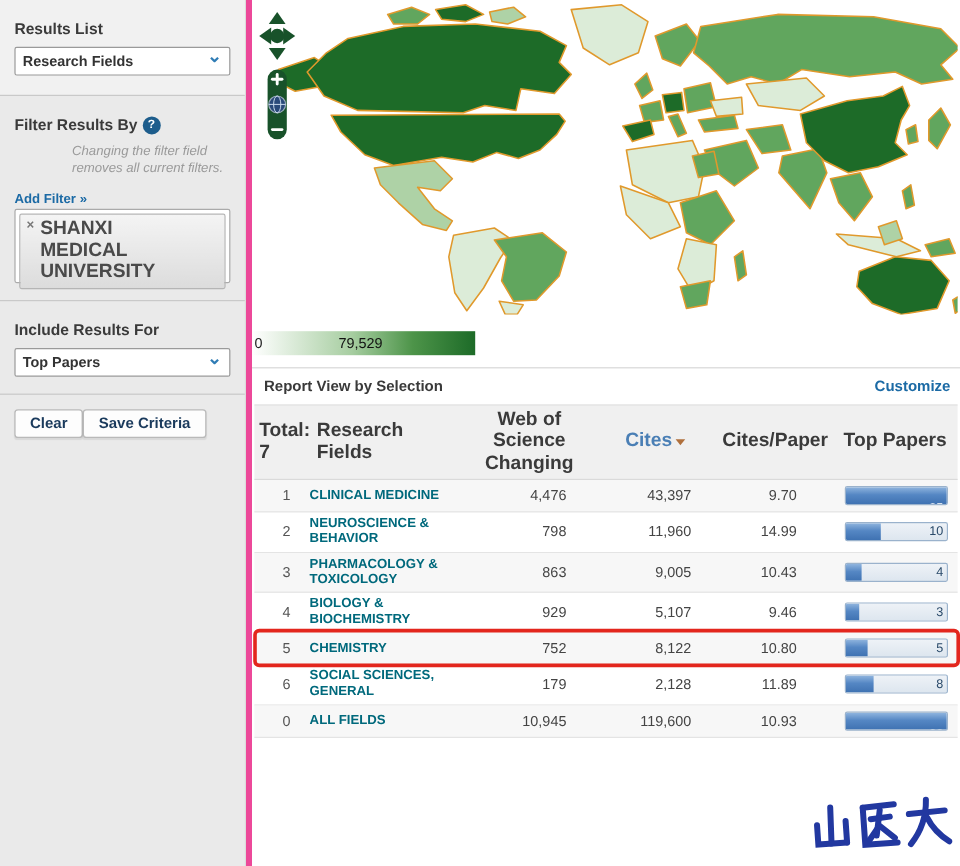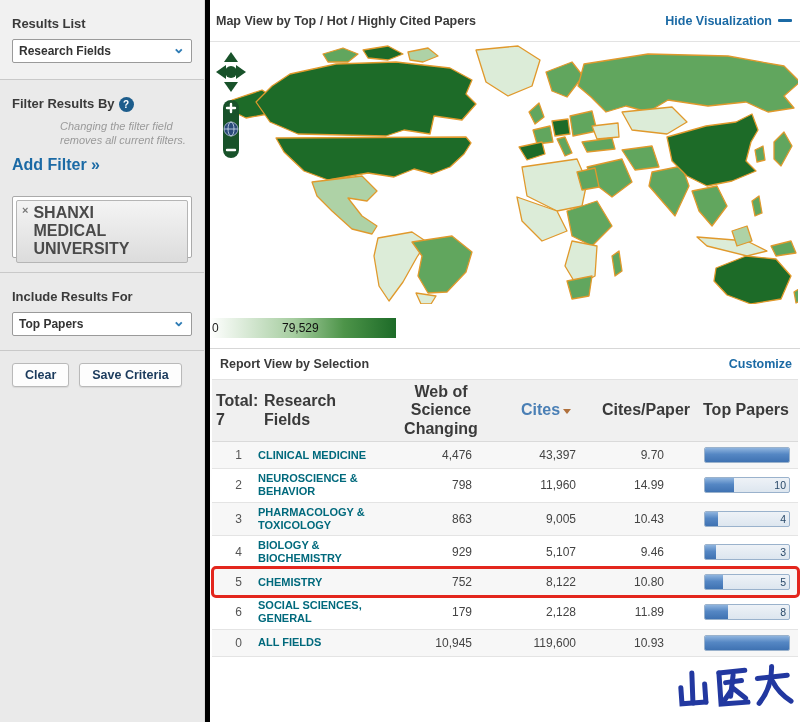--- a/index.html
+++ b/index.html
@@ -1,34 +1,34 @@
 <!DOCTYPE html>
 <html><head>
 <meta charset="utf-8">
 <style>
   * { margin:0; padding:0; box-sizing:border-box; }
   html,body { width:800px; height:722px; background:#fff; font-family:"Liberation Sans", sans-serif; overflow:hidden; }
-  .page { position:relative; width:800px; height:722px; background:#000000; }
+  .page { position:relative; width:800px; height:722px; background:#ec4899; }
 
   
   .sidebar { position:absolute; left:0; top:0; width:205px; height:722px; background:#eaeaea; border-right:1px solid #dcdcdc; }
   .sb-section { padding:10px 12px 14px 12px; border-bottom:1px solid #c9c9c9; }
   .sb-section.top { background:#f1f1f1; padding-bottom:16px; }
   .sb-heading { font-size:13px; font-weight:bold; color:#3a3a3a; margin:6px 0 8px 0; }
   .sb-heading .q-icon { display:inline-block; width:15px; height:15px; border-radius:50%; background:#1d5d8c; color:#fff; font-size:10px; line-height:15px; text-align:center; font-weight:bold; vertical-align:middle; margin-left:4px; }
   .sb-note { font-size:11px; font-style:italic; color:#9a9a9a; line-height:1.25; margin-bottom:8px;margin-left:48px; }
-  .sb-link { font-size:16px; font-weight:bold; color:#1b6aa5; text-decoration:none; display:inline-block; margin-bottom:22px; cursor:pointer; }
+  .sb-link { font-size:11px; font-weight:bold; color:#1b6aa5; text-decoration:none; display:inline-block; margin-bottom:0; cursor:pointer; }
   .select { display:flex; align-items:center; justify-content:space-between; background:#fff; border:1px solid #9a9a9a; border-radius:2px; height:24px; padding:0 6px; cursor:pointer; }
   .select .sel-label { font-size:12px; font-weight:bold; color:#333; }
   .select .chev { color:#2f7cb5; font-size:15px; font-weight:bold; line-height:10px; transform:translateY(-3px); }
   .filter-box { background:#fff; border:1px solid #aaa; border-radius:2px; height:62px; padding:3px; }
   .chip { display:flex; align-items:flex-start; gap:5px; background:linear-gradient(#f4f4f4,#dcdcdc); border:1px solid #b5b5b5; border-radius:2px; padding:3px 5px; cursor:pointer; }
   .chip .x { color:#777; font-size:11px; font-weight:bold; line-height:12px; }
   .chip .chip-label { font-size:16px; font-weight:bold; color:#4a4a4a; line-height:1.15; width:120px; }
-  .sb-buttons { padding:12px 12px; display:flex; gap:10px; }
+  .sb-buttons { padding:12px 12px; display:flex; }
   .btn { background:#fdfdfd; border:1px solid #b9b9b9; border-radius:3px; padding:4px 12px; font-size:12.5px; font-weight:bold; color:#1a3a5c; cursor:pointer; box-shadow:0 1px 1px rgba(0,0,0,.08); }
 
   
   .main { position:absolute; left:210px; top:0; width:590px; height:722px; background:#fff; }
   .main-header { display:flex; justify-content:space-between; align-items:center; height:42px; padding:0 8px 0 6px; border-bottom:1px solid #e3e3e3; }
   .main-title { font-size:12.5px; font-weight:bold; color:#3a3a3a; }
   .hide-link { font-size:12.5px; font-weight:bold; color:#1b6aa5; cursor:pointer; display:flex; align-items:center; gap:6px; }
   .hide-link .minus { display:inline-block; width:14px; height:3px; background:#1b6aa5; border-radius:1px; }
 
   .map-area { position:relative; height:268px; }
@@ -113,27 +113,20 @@
     </div>
 
     <div class="sb-buttons">
       <button class="btn">Clear</button>
       <button class="btn">Save Criteria</button>
     </div>
   </div>
 
   <div class="main">
 
-    <div class="main-header">
-      <span class="main-title">Map View by Top / Hot / Highly Cited Papers</span>
-      <span class="hide-link">
-        <span>Hide Visualization</span>
-        <span class="minus"></span>
-      </span>
-    </div>
 
     <div class="map-area">
 
       <svg class="map-svg" width="570" height="262" viewBox="0 0 570 262">
         <g stroke="#e0992c" stroke-width="1.3" stroke-linejoin="round">
 
           <polygon points="95,12 115,6 130,12 120,20 100,20" fill="#61a65e"></polygon>
           <polygon points="135,8 160,4 175,12 160,18 140,16" fill="#1d6b28"></polygon>
           <polygon points="180,10 200,6 210,14 195,20 182,18" fill="#aed2a6"></polygon>
 

